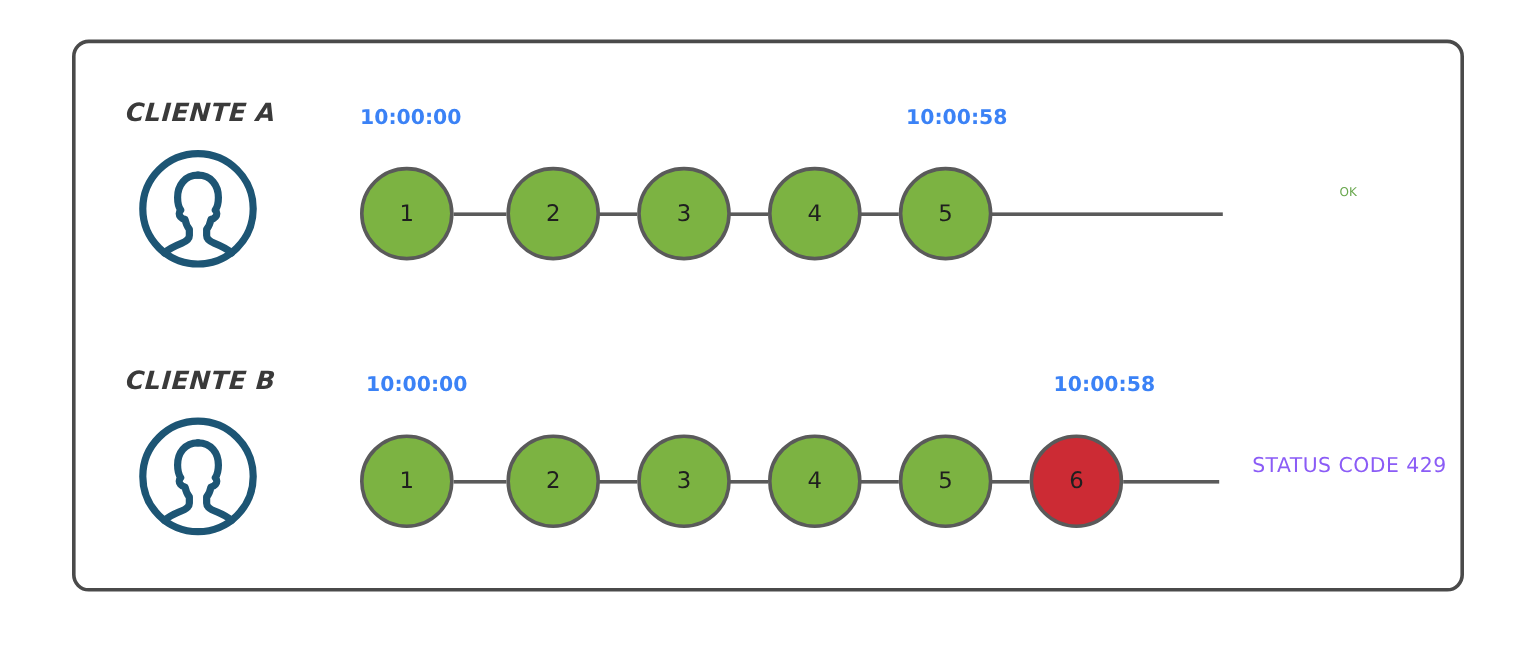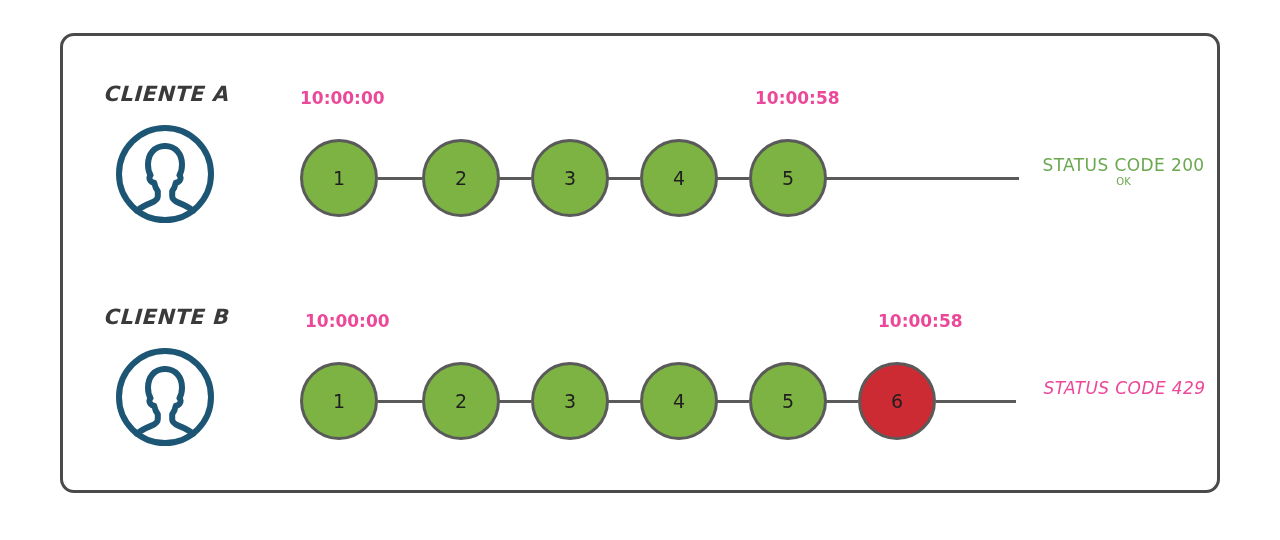--- a/index.html
+++ b/index.html
@@ -70,21 +70,21 @@
     height: 104px;
   }
 
   
   .timestamp {
     position: absolute;
     top: 28px;
     font-family: "DejaVu Sans", sans-serif;
     font-size: 17px;
     font-weight: 700;
-    color: #ec4899;
+    color: #3b82f6;
     white-space: nowrap;
   }
 
   
   .chain {
     position: absolute;
     left: 0;
     top: 0;
     width: 1280px;
     height: 220px;
@@ -126,21 +126,21 @@
   .status .line1 {
     display: block;
     font-size: 17px;
     letter-spacing: 0.4px;
   }
   .status .line2 {
     display: block;
     font-size: 10px;
   }
   .status-ok { color: #6aa84f; }
-  .status-err { color: #ec4899; font-style: italic; }
+  .status-err { color: #8b5cf6; }
 </style>
 </head>
 <body>
 
 <div id="canvas">
 
   <div class="frame"></div>
 
   <div class="row row-a">
 
@@ -192,21 +192,20 @@
       </div>
       <div class="node ok" style="left:640px; top:79px;">
         <span>4</span>
       </div>
       <div class="node ok" style="left:749px; top:79px;">
         <span>5</span>
       </div>
     </div>
 
     <div class="status status-ok" style="left:1026px; top:95px; width:195px;">
-      <span class="line1">STATUS CODE 200</span>
       <span class="line2">OK</span>
     </div>
   </div>
 
   <div class="row row-b">
 
     <div class="client-label">CLIENTE B</div>
 
     <div class="avatar">
       <svg width="104" height="104" viewBox="0 0 104 104" aria-hidden="true">

